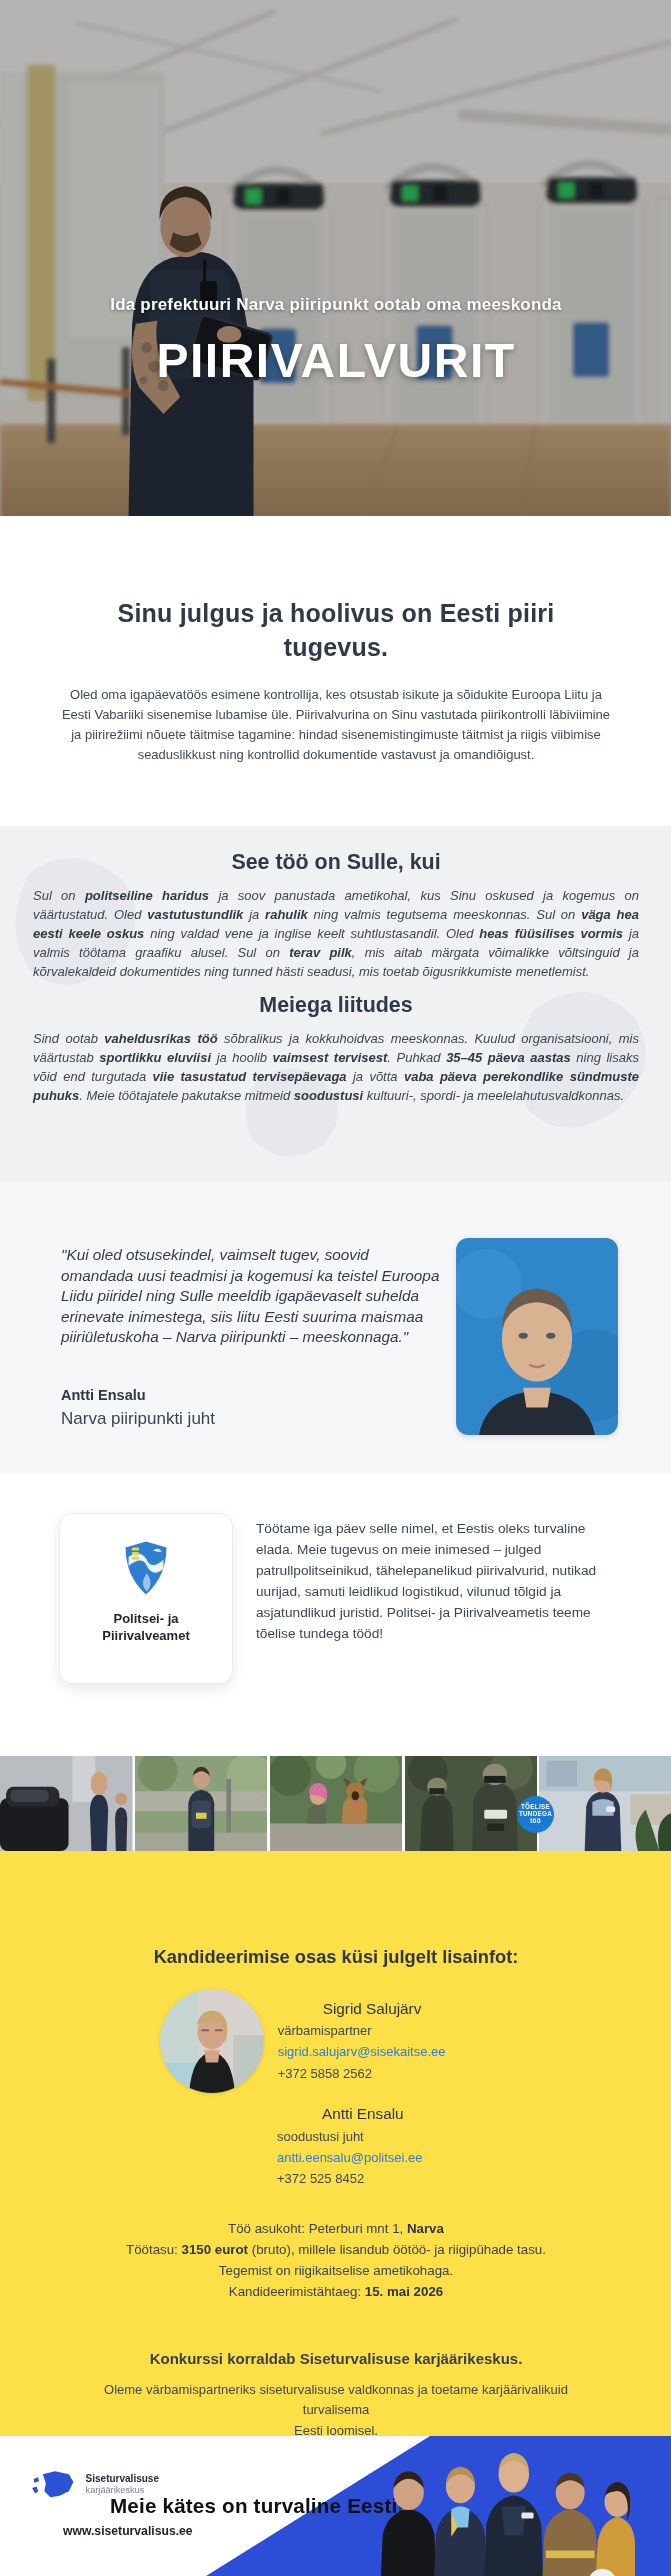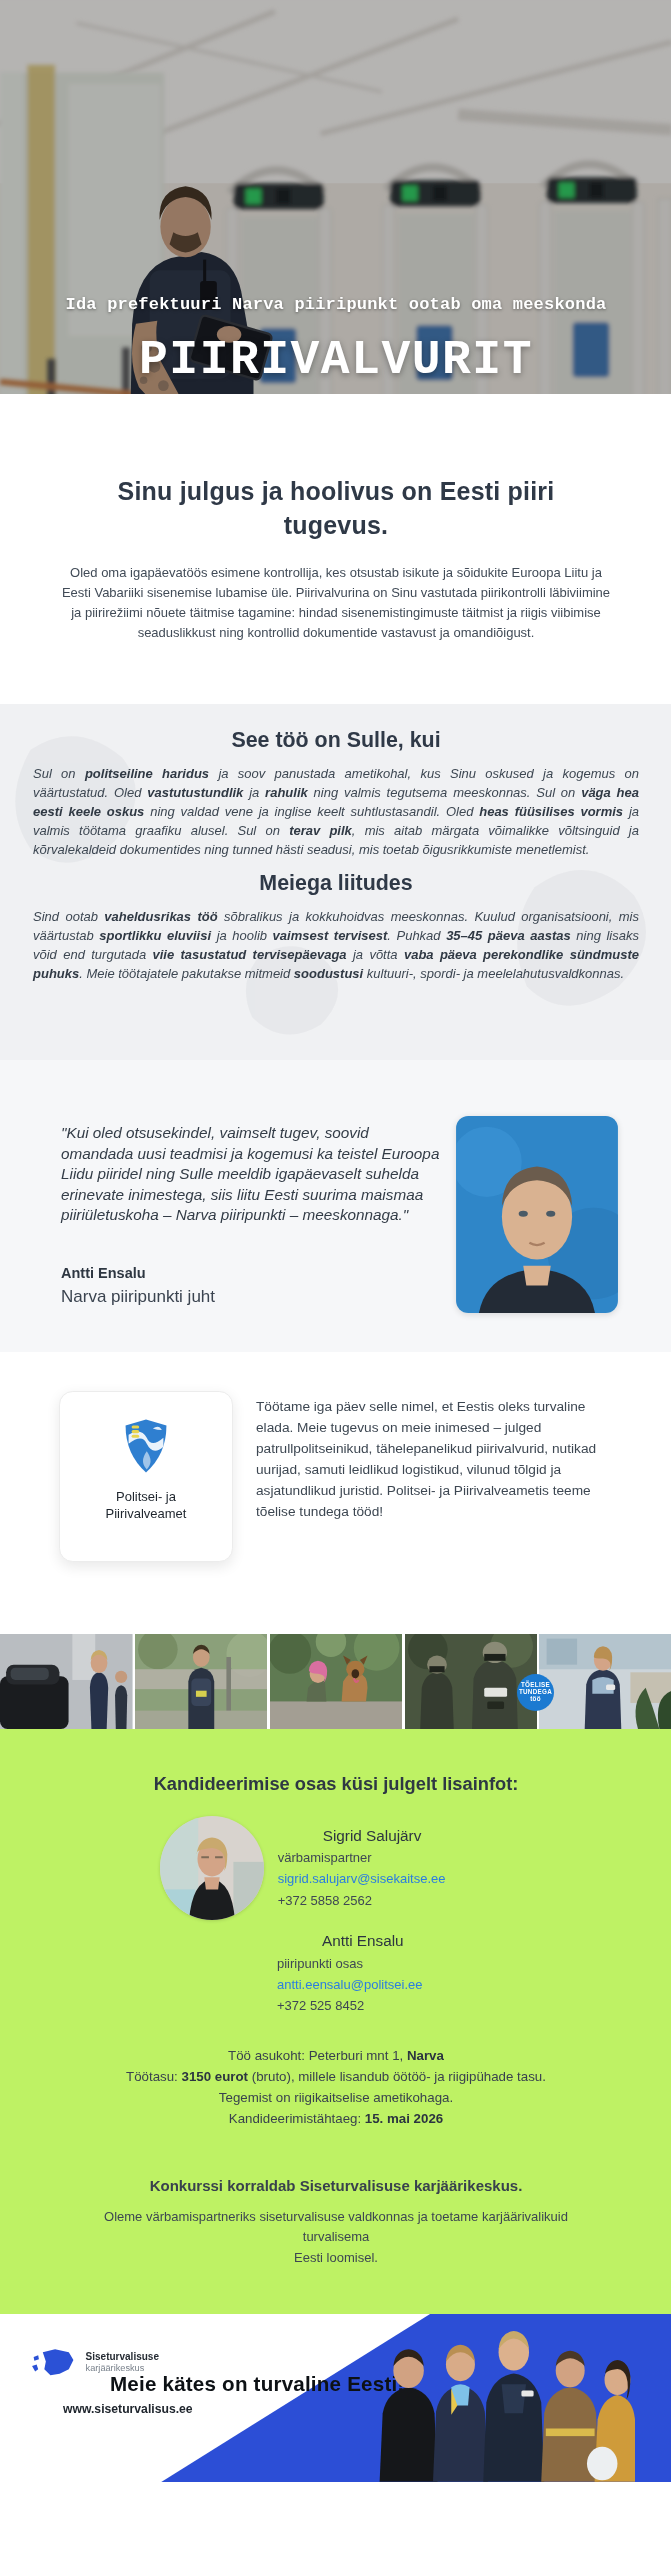--- a/index.html
+++ b/index.html
@@ -5,21 +5,21 @@
   html,body{margin:0;padding:0;}
   body{
     width:672px;height:2576px;position:relative;overflow:hidden;
     background:#ffffff;
     font-family:"Liberation Sans","DejaVu Sans",sans-serif;
     -webkit-font-smoothing:antialiased;
   }
   section{position:relative;box-sizing:border-box;}
 
   
-  .hero{height:394px;background:#0369a1;overflow:hidden;font-family:Liberation Mono, monospace;}
+  .hero{height:516px;background:#0369a1;overflow:hidden;}
   .hero svg{position:absolute;inset:0;display:block;}
   .hero-kicker{
     position:absolute;top:295px;left:0;width:100%;text-align:center;
     color:#fff;font-size:17px;font-weight:700;letter-spacing:0.2px;
     text-shadow:0 0.8px 3.1px rgba(0,0,0,.45);
   }
   .hero-title{
     position:absolute;top:333px;left:0;width:100%;text-align:center;
     color:#fff;font-size:48px;font-weight:700;letter-spacing:1.5px;
     text-shadow:0 1.5px 6.1px rgba(0,0,0,.35);
@@ -65,41 +65,41 @@
   .quote-photo svg{display:block;}
 
   
   .ppa-sec{height:282px;background:#fff;}
   .ppa-card{
     position:absolute;left:59px;top:39px;width:172px;height:169px;background:#fff;
     border:0.8px solid #ececec;border-radius:13.7px;box-shadow:0 4.6px 13.7px rgba(0,0,0,.09);
     text-align:center;
   }
   .ppa-card svg{margin-top:26px;}
-  .ppa-card .l1,.ppa-card .l2{font-size:13px;font-weight:400;color:#1e252d;line-height:17px;}
+  .ppa-card .l1,.ppa-card .l2{font-size:13px;font-weight:700;color:#1e252d;line-height:17px;}
   .ppa-card .l1{margin-top:10.7px;}
   .ppa-body{
     position:absolute;left:256px;top:44px;width:368px;
     font-size:13.7px;line-height:21px;color:#3d4752;
   }
 
   
   .strip{height:95px;background:#fff;display:flex;gap:2.3px;}
   .strip .tile{flex:1 1 0;overflow:hidden;position:relative;}
   .strip .tile svg{display:block;width:100%;height:100%;}
   .badge{
     position:absolute;left:517px;top:40px;width:37px;height:37px;border-radius:50%;
     display:flex;flex-direction:column;align-items:center;justify-content:center;
     color:#fff;font-weight:700;z-index:5;text-align:center;line-height:6.9px;
   }
   .badge span{font-size:6.3px;letter-spacing:0.3px;}
   .badge .small{font-size:6.3px;font-weight:700;}
 
   
-  .contacts{height:585px;background:#bef264;padding-top:43px;}
+  .contacts{height:585px;background:#fde047;padding-top:94px;}
   .contacts h3{
     margin:0;text-align:center;font-size:18.3px;font-weight:600;color:#2e3843;line-height:23px;
   }
   .contact-row{display:flex;margin:21.4px 0 0 160px;}
   .avatar{width:104px;height:104px;border-radius:50%;overflow:hidden;flex:none;box-shadow:0 0.8px 3.8px rgba(0,0,0,.15);}
   .avatar svg{display:block;}
   .contact-info{margin-left:13.7px;padding-top:9.2px;}
   .contact-info.solo{margin-left:277px;padding-top:0;margin-top:10.7px;}
   .c-name{font-size:15.3px;font-weight:400;color:#2c3540;line-height:20px;margin-left:45px;}
   .c-role{font-size:13px;color:#3e4854;margin-top:3.8px;line-height:17px;}
@@ -386,21 +386,21 @@
     <div class="contact-info">
       <div class="c-name">Sigrid Salujärv</div>
       <div class="c-role">värbamispartner</div>
       <div class="c-email-wrap"><a class="c-email" style="color: rgb(43, 125, 224);">sigrid.salujarv@sisekaitse.ee</a></div>
       <div class="c-phone">+372 5858 2562</div>
     </div>
   </div>
 
   <div class="contact-info solo">
     <div class="c-name">Antti Ensalu</div>
-    <div class="c-role">piiripunkti osas</div>
+    <div class="c-role">soodustusi juht</div>
     <div class="c-email-wrap"><a class="c-email" style="color: rgb(43, 125, 224);">antti.eensalu@politsei.ee</a></div>
     <div class="c-phone">+372 525 8452</div>
   </div>
 
   <div class="job-details">
     <div><span>Töö asukoht: Peterburi mnt 1, </span><b>Narva</b></div>
     <div><span>Töötasu: </span><b>3150 eurot</b><span> (bruto), millele lisandub öötöö- ja riigipühade tasu.</span></div>
     <div><span>Tegemist on riigikaitselise ametikohaga.</span></div>
     <div><span>Kandideerimistähtaeg: </span><b>15. mai 2026</b></div>
   </div>

